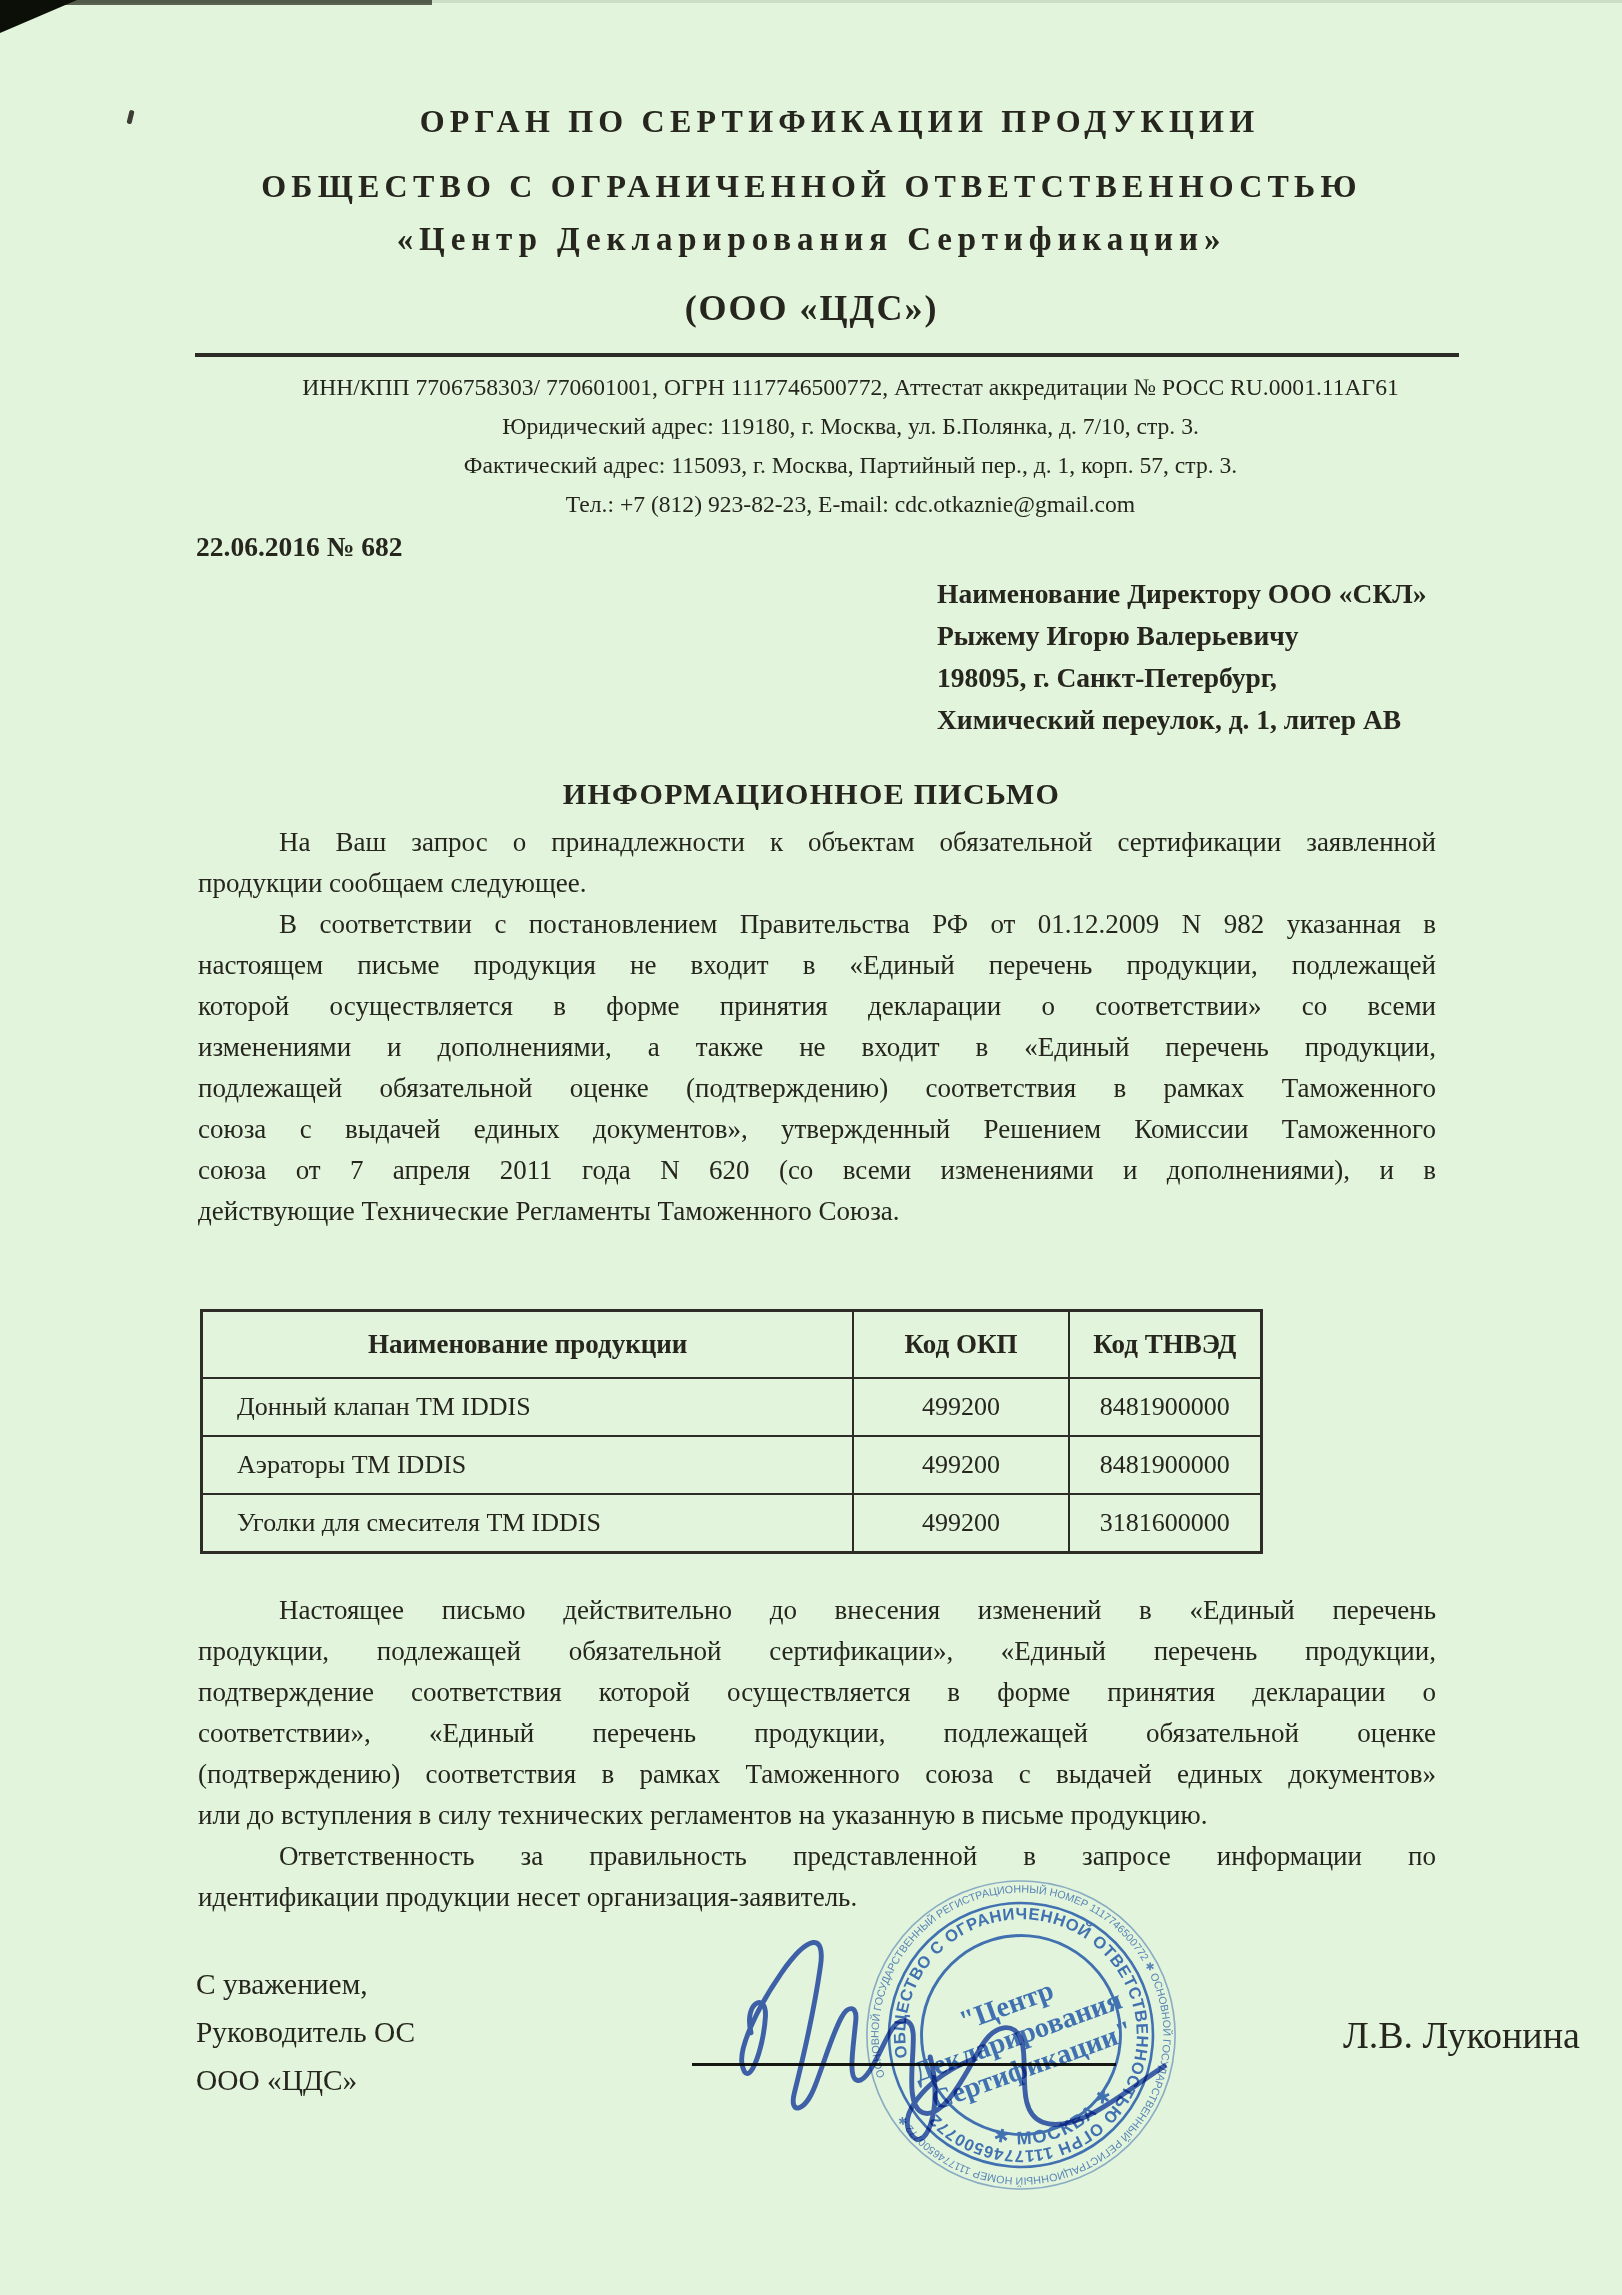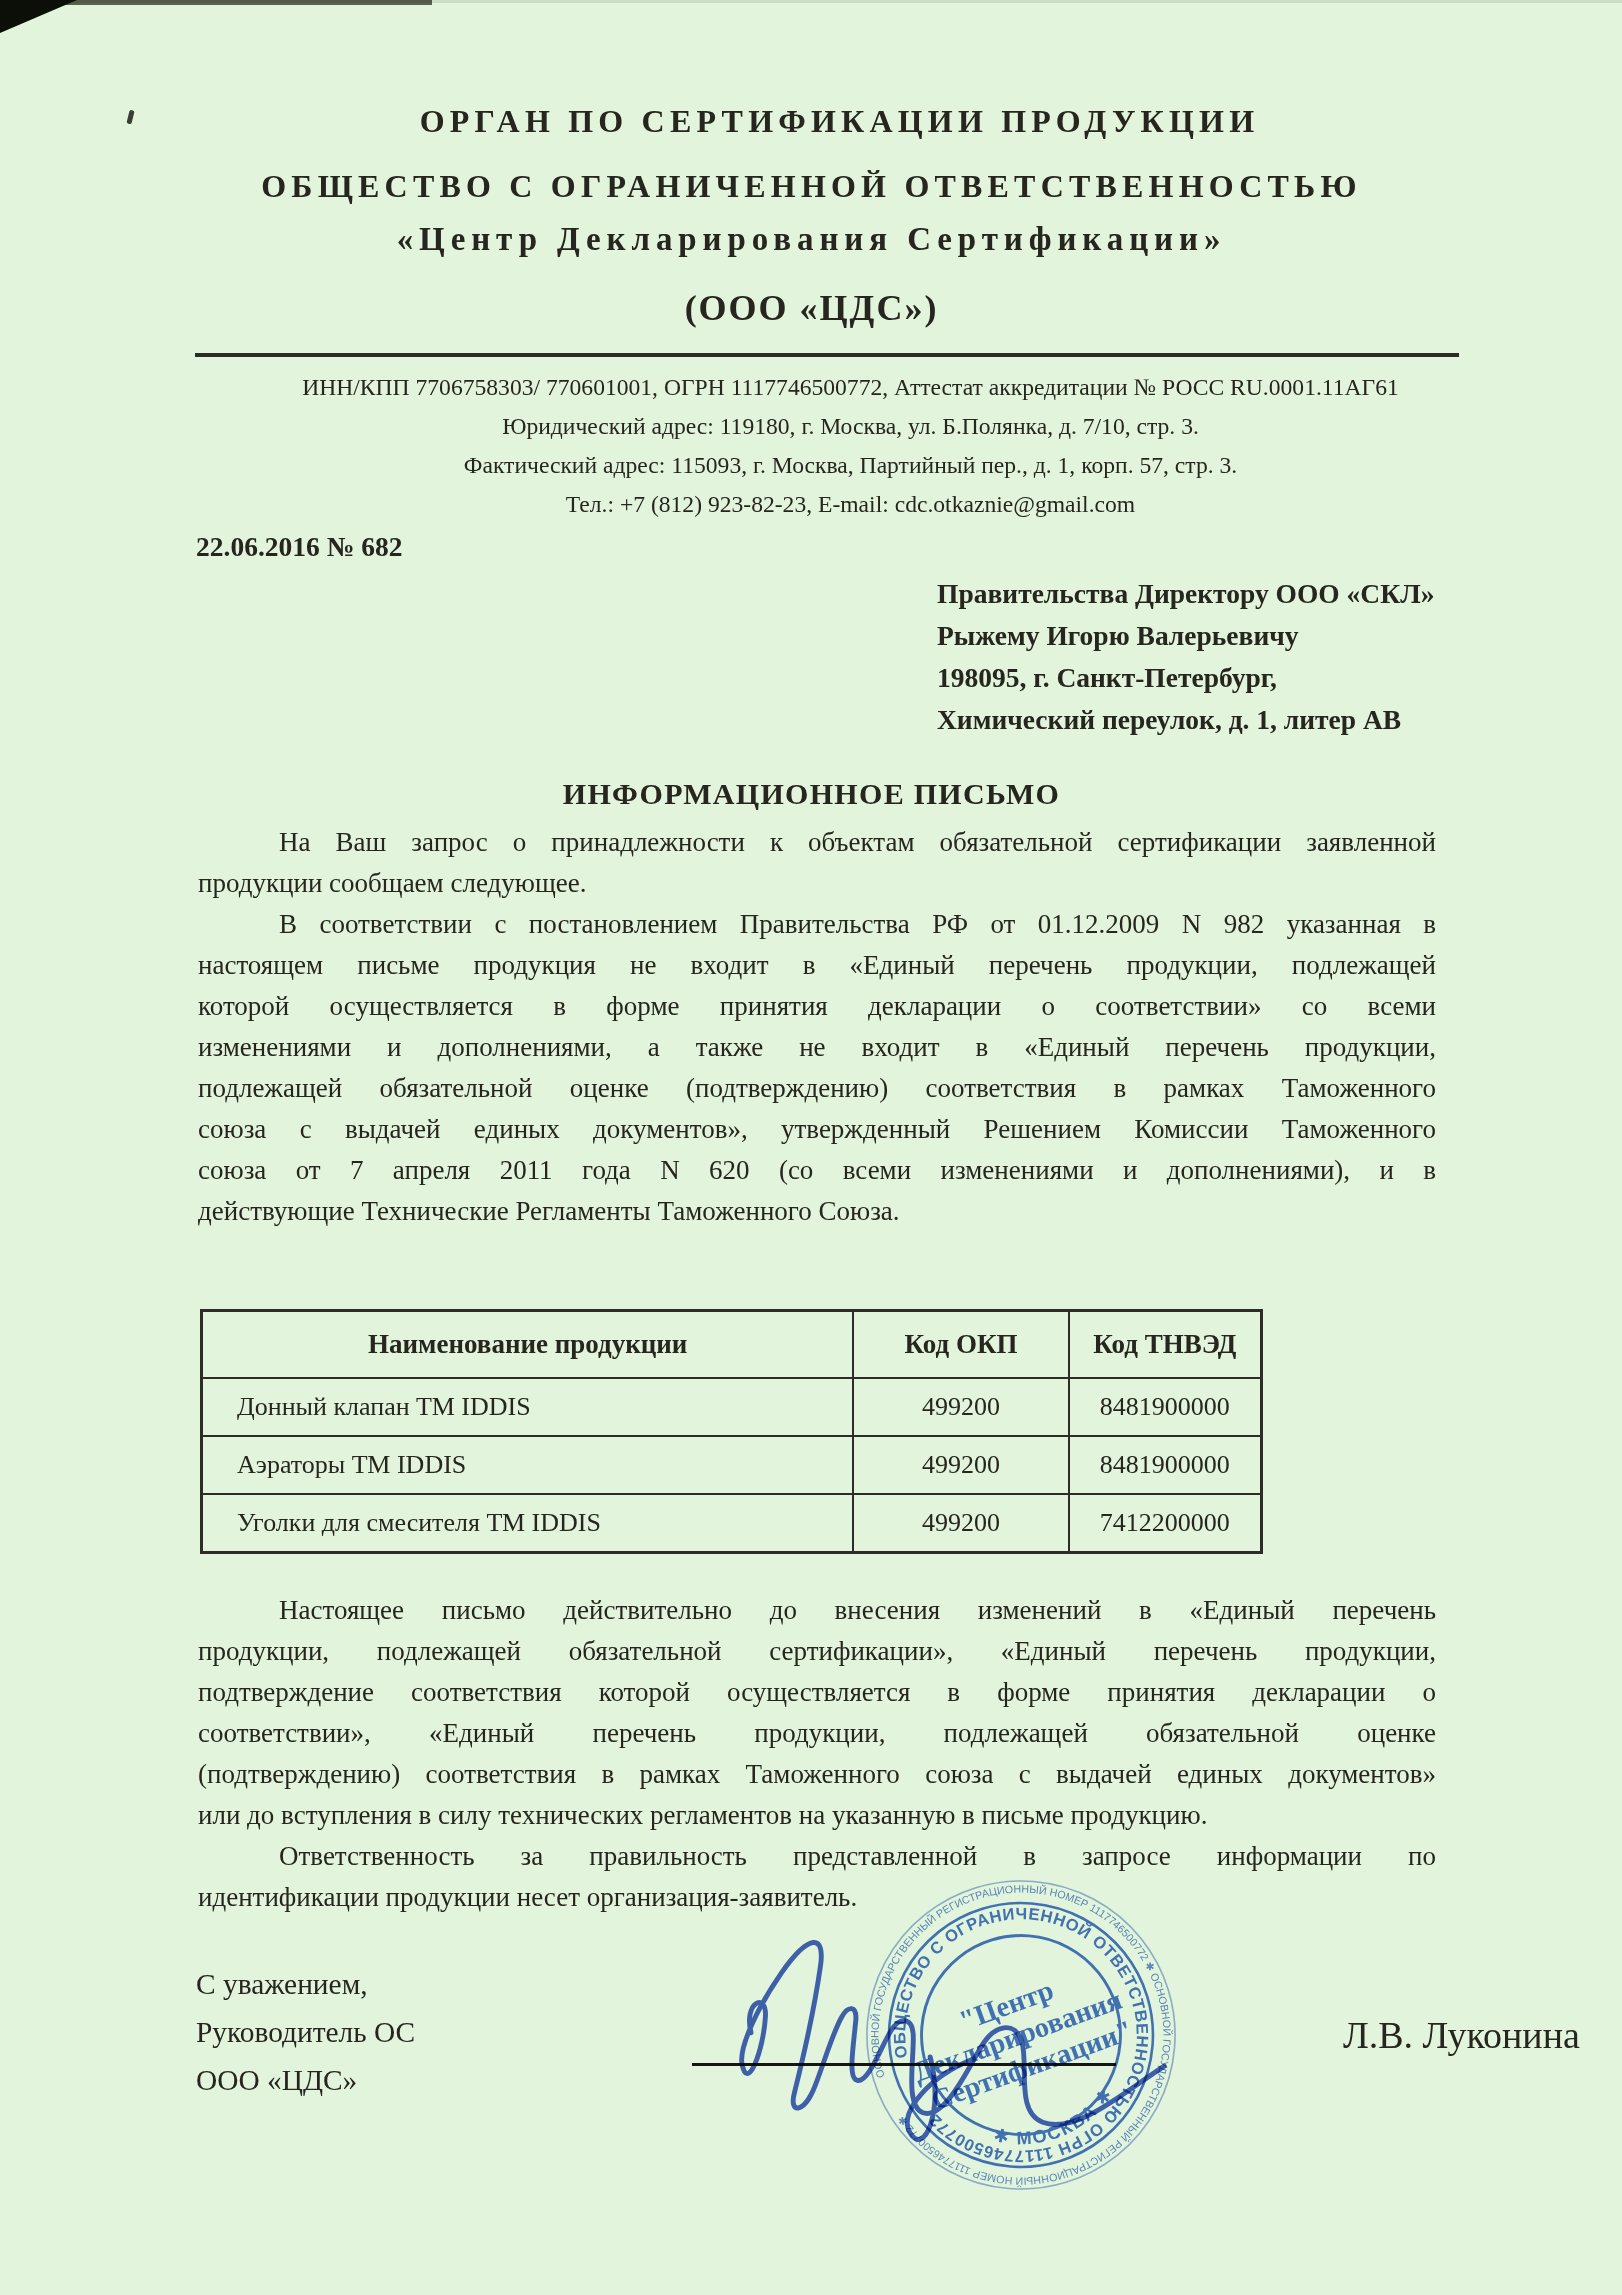--- a/index.html
+++ b/index.html
@@ -71,21 +71,21 @@
 
   <div class="abs contacts">
     <div>ИНН/КПП  7706758303/ 770601001, ОГРН 1117746500772, Аттестат аккредитации № РОСС RU.0001.11АГ61</div>
     <div>Юридический адрес: 119180, г. Москва, ул. Б.Полянка, д. 7/10, стр. 3.</div>
     <div>Фактический адрес: 115093, г. Москва, Партийный пер., д. 1, корп. 57, стр. 3.</div>
     <div>Тел.: +7 (812) 923-82-23, E-mail: cdc.otkaznie@gmail.com</div>
   </div>
 
   <div class="abs dateline">22.06.2016 № 682</div>
   <div class="abs recipient">
-    <div>Правительства Директору ООО «СКЛ»</div>
+    <div>Наименование Директору ООО «СКЛ»</div>
     <div>Рыжему Игорю Валерьевичу</div>
     <div>198095, г. Санкт-Петербург,</div>
     <div>Химический переулок, д. 1, литер АВ</div>
   </div>
 
   <div class="abs title">ИНФОРМАЦИОННОЕ ПИСЬМО</div>
 
   <div class="abs bodyblock b1">
     <div class="jline indent">На Ваш запрос о принадлежности к объектам обязательной сертификации заявленной</div>
     <div class="lline">продукции сообщаем следующее.</div>
@@ -117,21 +117,21 @@
       <td class="codecell">8481900000</td>
     </tr>
     <tr>
       <td class="namecell">Аэраторы ТМ IDDIS</td>
       <td class="codecell">499200</td>
       <td class="codecell">8481900000</td>
     </tr>
     <tr>
       <td class="namecell">Уголки для смесителя ТМ IDDIS</td>
       <td class="codecell">499200</td>
-      <td class="codecell">7412200000</td>
+      <td class="codecell">3181600000</td>
     </tr>
   </tbody>
     </table>
 
   <div class="abs bodyblock b2">
     <div class="jline indent">Настоящее письмо действительно до внесения изменений в «Единый перечень</div>
     <div class="jline">продукции, подлежащей обязательной сертификации», «Единый перечень продукции,</div>
     <div class="jline">подтверждение соответствия которой осуществляется в форме принятия декларации о</div>
     <div class="jline">соответствии», «Единый перечень продукции, подлежащей обязательной оценке</div>
     <div class="jline">(подтверждению) соответствия в рамках Таможенного союза с выдачей единых документов»</div>

